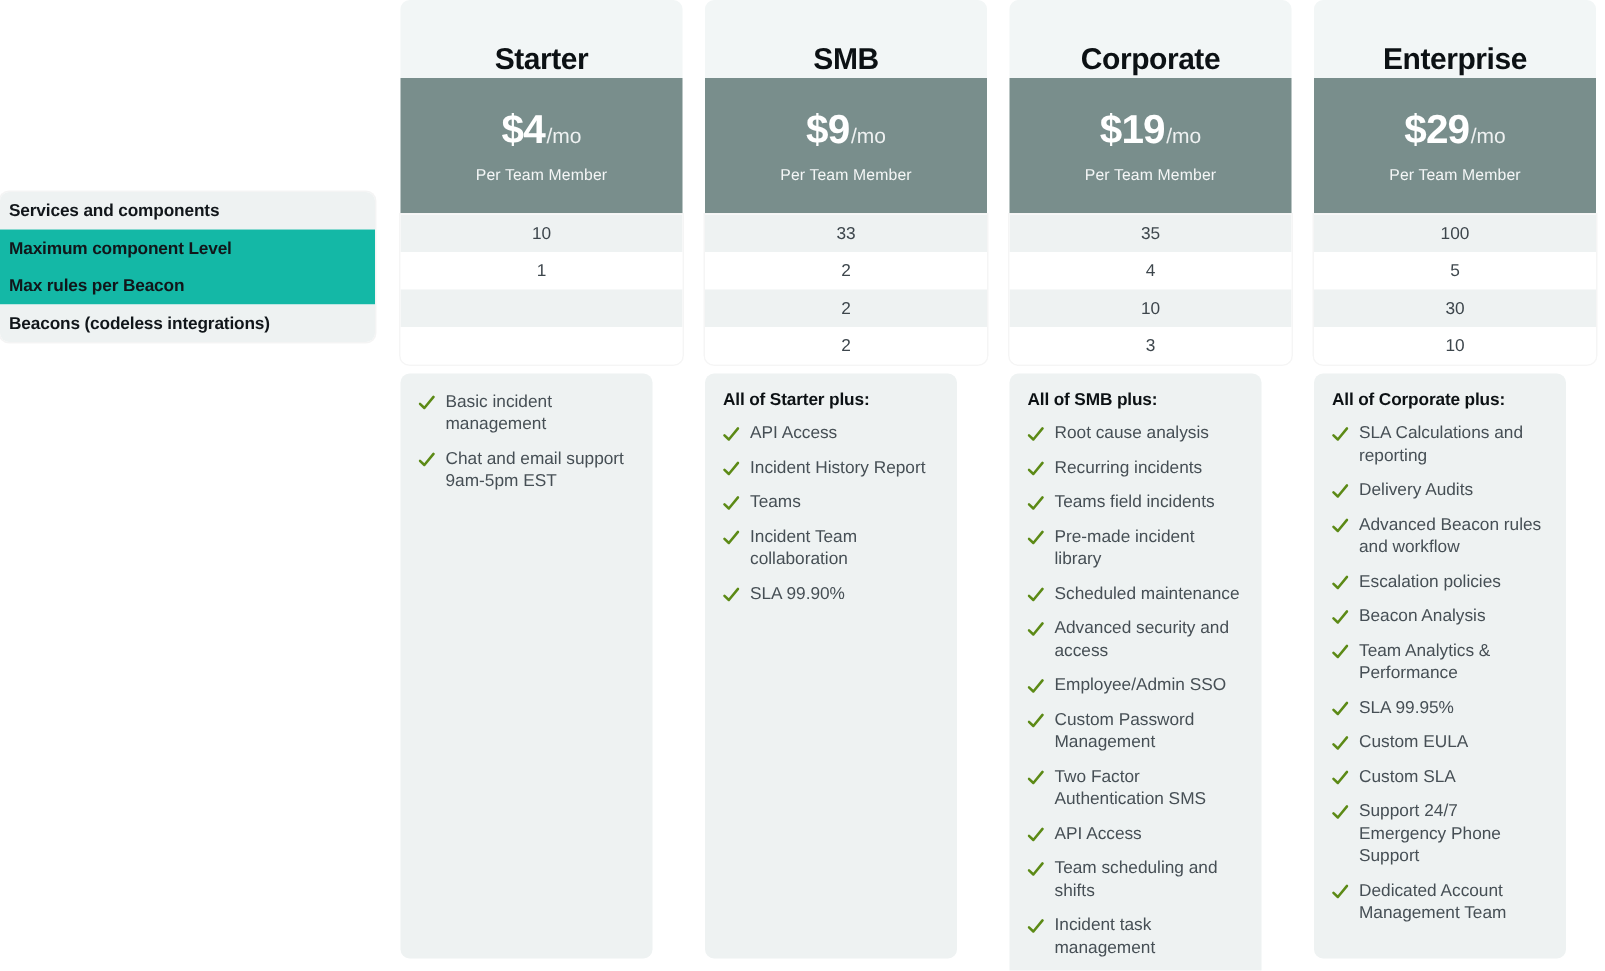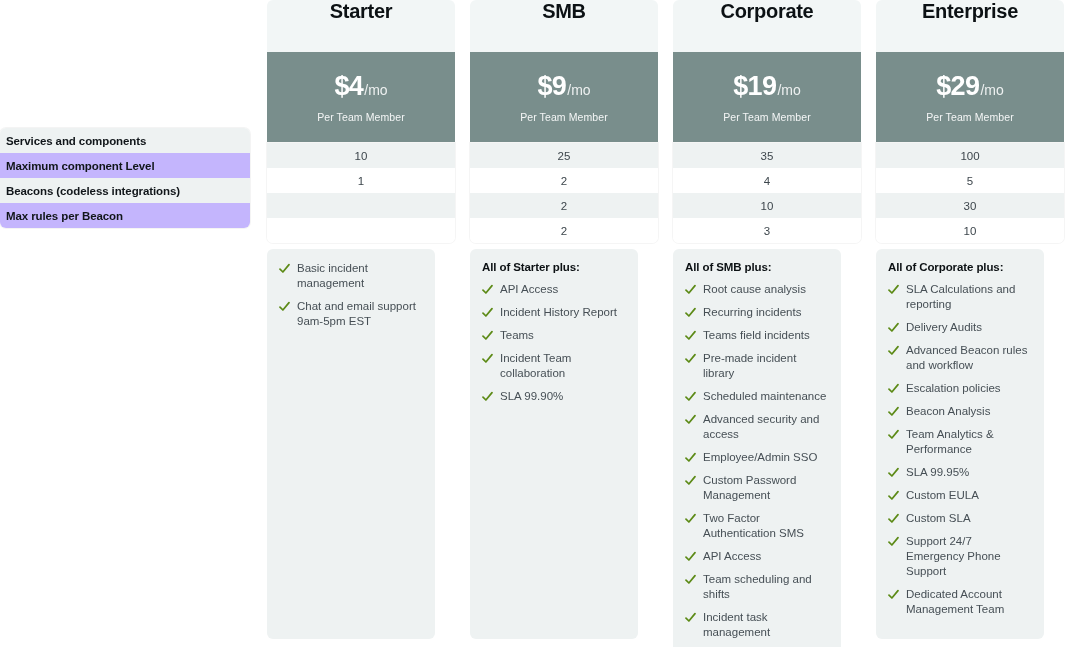--- a/index.html
+++ b/index.html
@@ -28,39 +28,39 @@
     height: 25px;
     display: flex;
     align-items: center;
     padding-left: 6px;
     font-size: 11.5px;
     font-weight: 700;
     color: #11161a;
     letter-spacing: -0.1px;
   }
   .label-row.alt { background: #eef2f2; }
-  .label-row.plain { background: #c4b5fd; }
+  .label-row.plain { background: #14b8a6; }
 
   
   .col {
     position: absolute;
     top: 0;
     width: 188px;
   }
   .col-0 { left: 267px; }
   .col-1 { left: 470px; }
   .col-2 { left: 673px; }
   .col-3 { left: 876px; }
 
   .plan-head {
     height: 52px;
     background: #f2f6f6;
     border-radius: 6px 6px 0 0;
     display: flex;
-    align-items: flex-start;
+    align-items: flex-end;
     justify-content: center;
   }
   .plan-name {
     font-size: 20px;
     font-weight: 700;
     color: #0c1114;
     letter-spacing: -0.3px;
   }
   .price-band {
     height: 90px;
@@ -151,25 +151,25 @@
 
 <div class="board">
 
   <div class="labels">
     <div class="label-row alt">
       <span>Services and components</span>
     </div>
     <div class="label-row plain">
       <span>Maximum component Level</span>
     </div>
+    <div class="label-row plain">
+      <span>Max rules per Beacon</span>
+    </div>
     <div class="label-row alt">
       <span>Beacons (codeless integrations)</span>
-    </div>
-    <div class="label-row plain">
-      <span>Max rules per Beacon</span>
     </div>
   </div>
 
   <div class="col col-0">
     <div class="plan-head">
       <span class="plan-name">Starter</span>
     </div>
     <div class="price-band">
       <div class="price-line">
         <span class="price-amount">$4</span>
@@ -220,21 +220,21 @@
     </div>
     <div class="price-band">
       <div class="price-line">
         <span class="price-amount">$9</span>
         <span class="price-per">/mo</span>
       </div>
       <div class="price-sub">Per Team Member</div>
     </div>
     <div class="num-block">
       <div class="num-row alt">
-          <span>25</span>
+          <span>33</span>
         </div>
       <div class="num-row plain">
           <span>2</span>
         </div>
       <div class="num-row alt">
           <span>2</span>
         </div>
       <div class="num-row plain">
           <span>2</span>
         </div>

